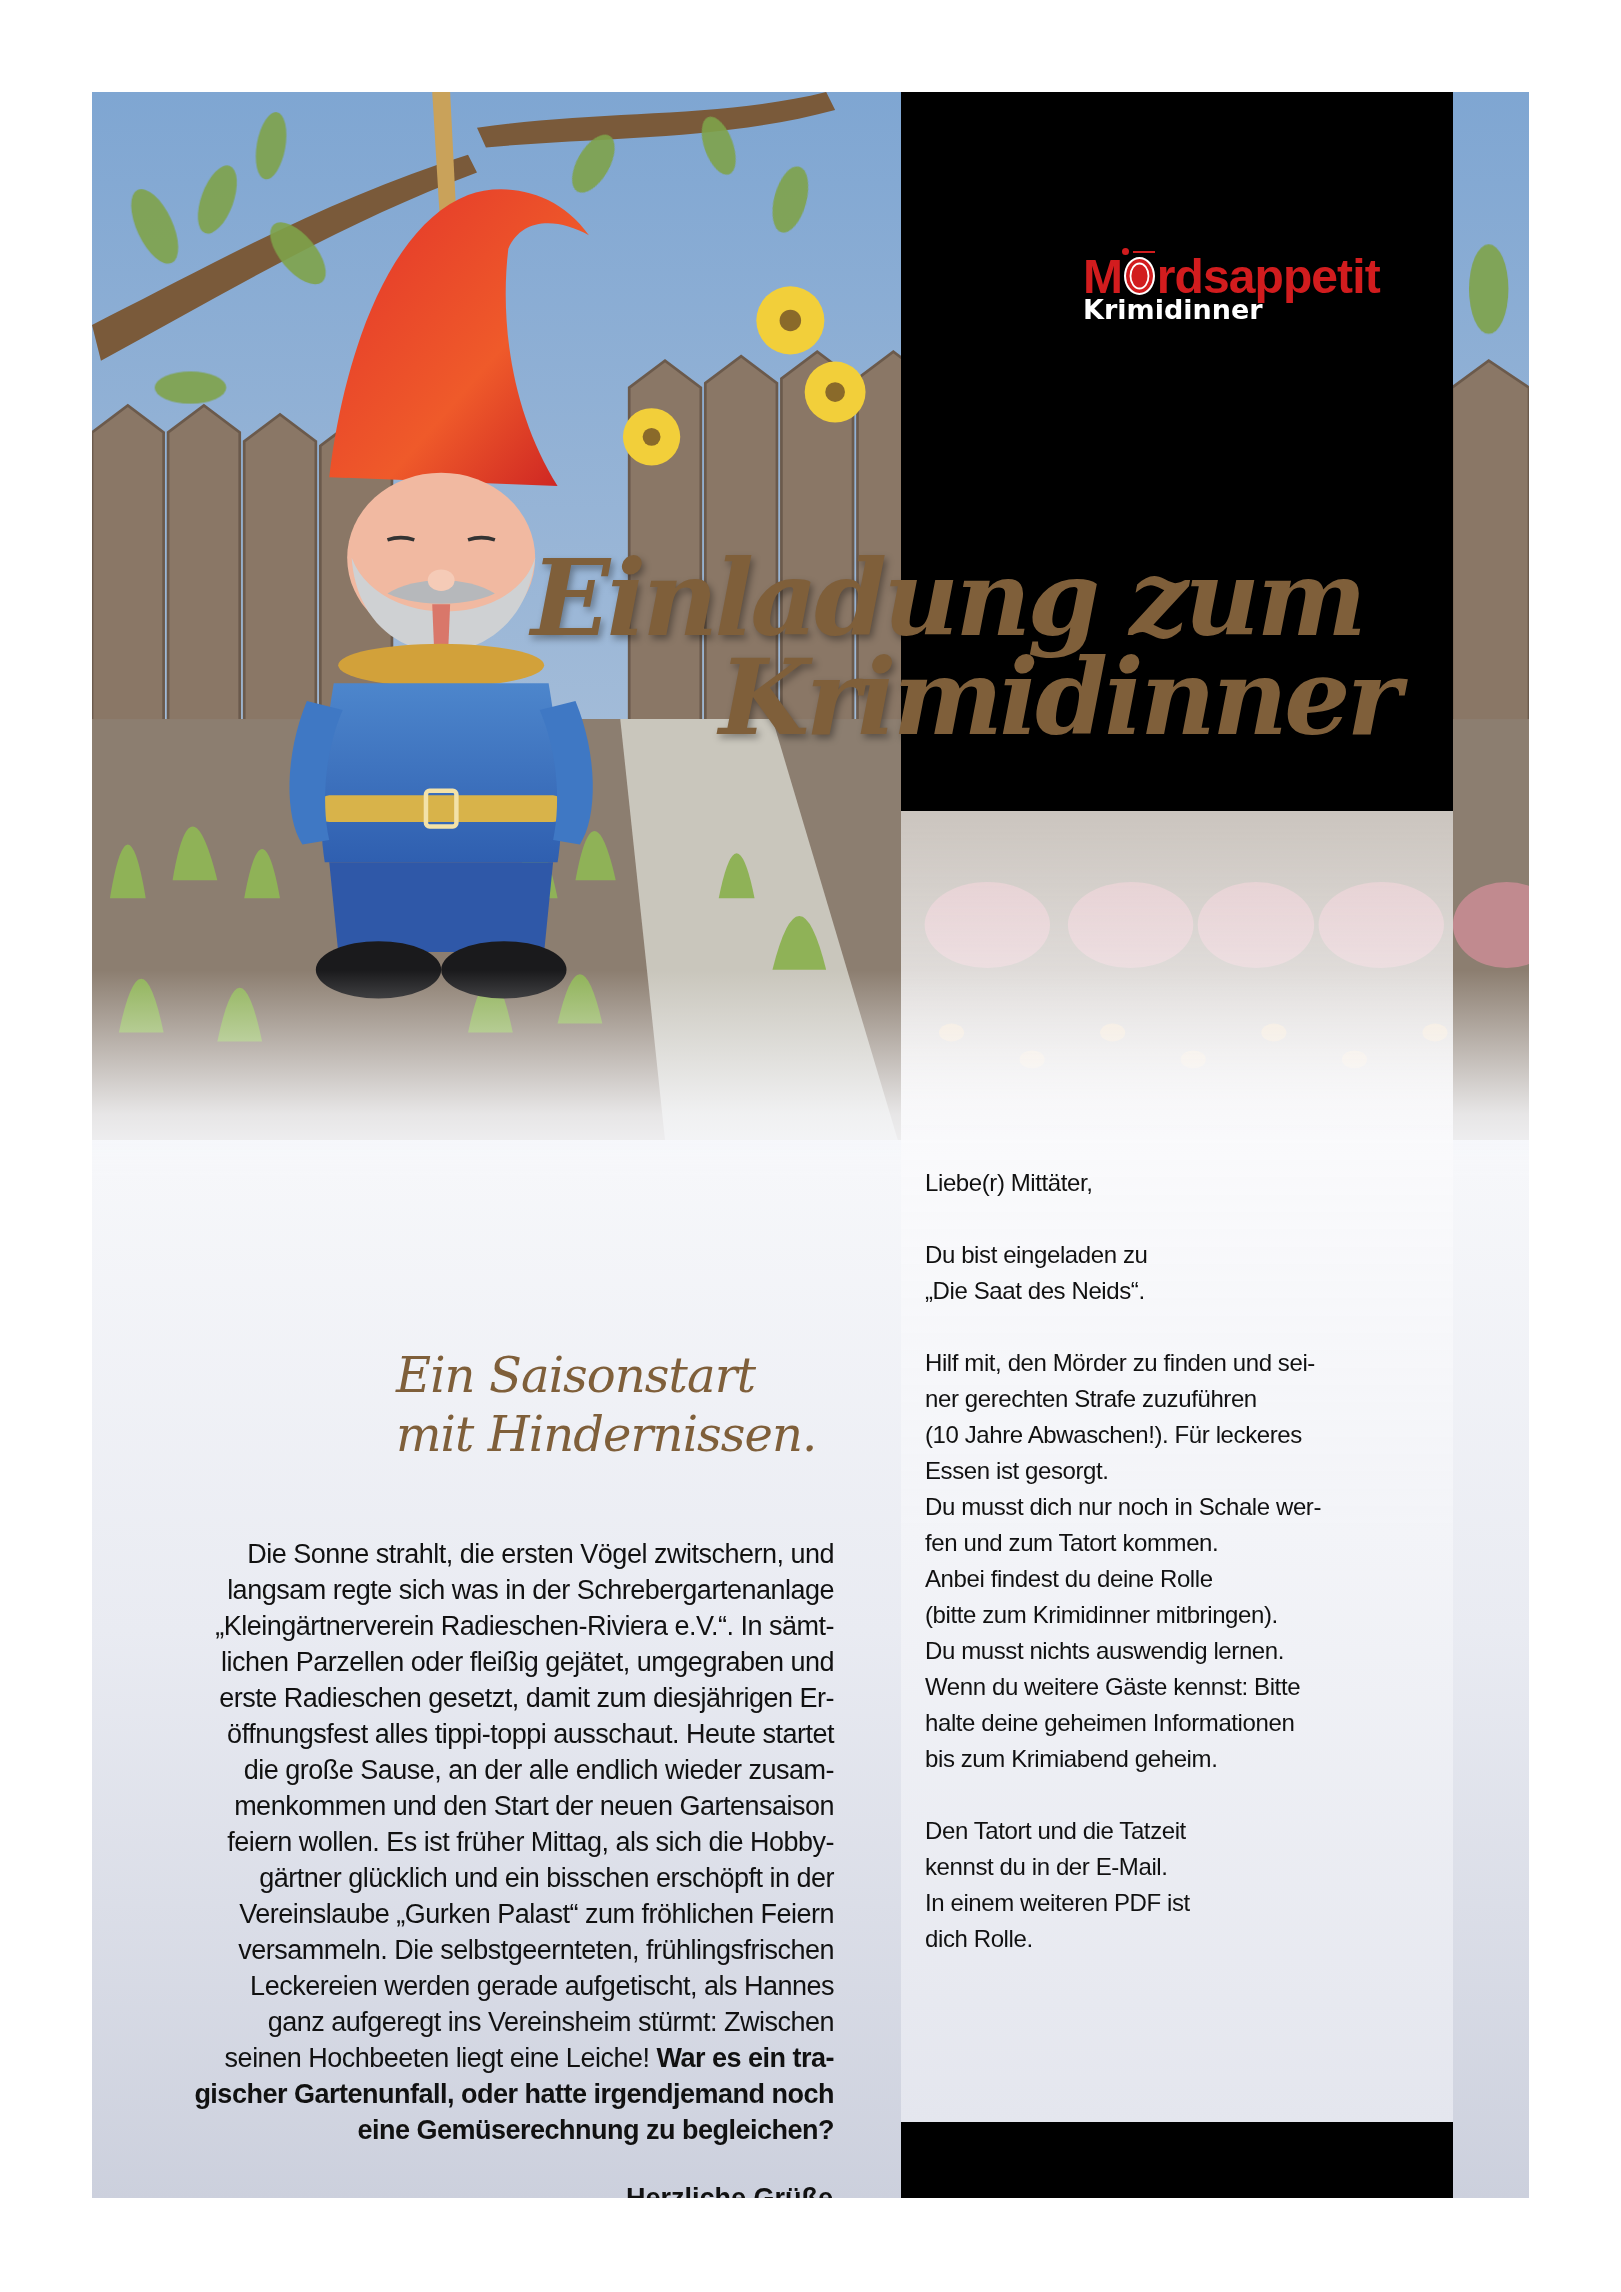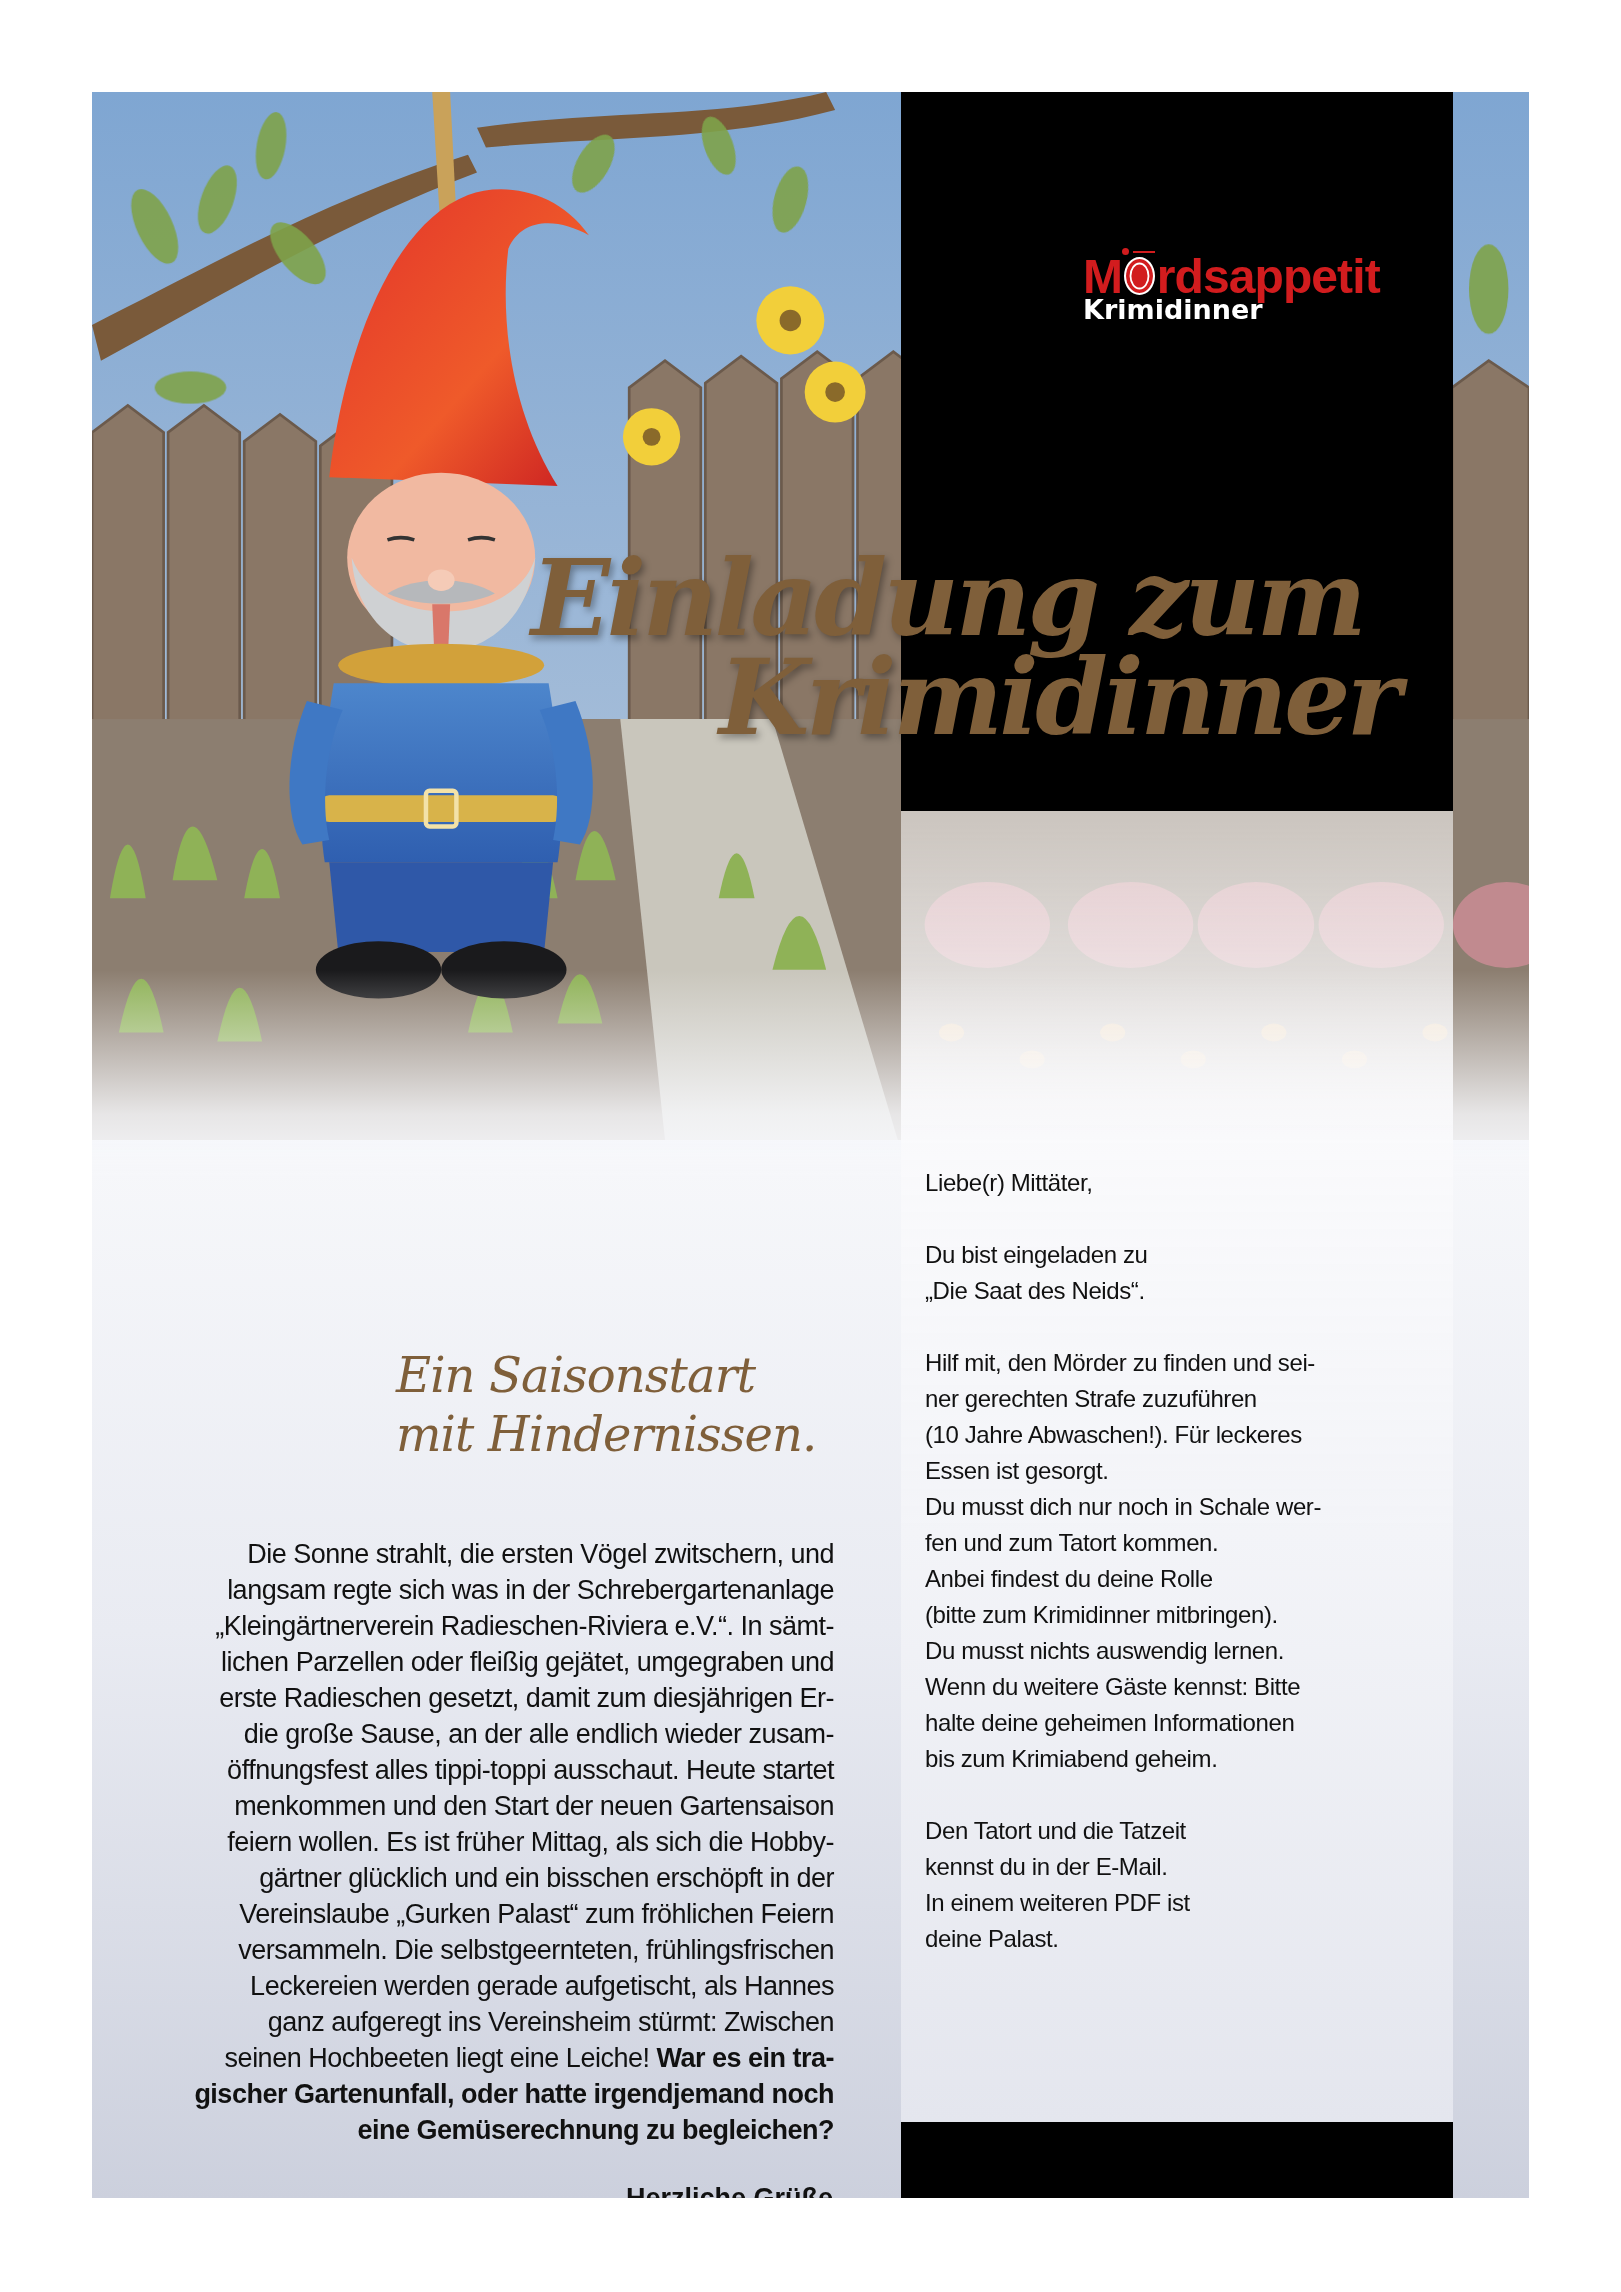--- a/index.html
+++ b/index.html
@@ -177,22 +177,22 @@
     <div>Ein Saisonstart</div>
     <div>mit Hindernissen.</div>
   </div>
 
   <div class="story">
     <span class="line">Die Sonne strahlt, die ersten Vögel zwitschern, und</span>
     <span class="line">langsam regte sich was in der Schrebergartenanlage</span>
     <span class="line">„Kleingärtnerverein Radieschen-Riviera e.V.“. In sämt-</span>
     <span class="line">lichen Parzellen oder fleißig gejätet, umgegraben und</span>
     <span class="line">erste Radieschen gesetzt, damit zum diesjährigen Er-</span>
+    <span class="line">öffnungsfest alles tippi-toppi ausschaut. Heute startet</span>
     <span class="line">die große Sause, an der alle endlich wieder zusam-</span>
-    <span class="line">öffnungsfest alles tippi-toppi ausschaut. Heute startet</span>
     <span class="line">menkommen und den Start der neuen Gartensaison</span>
     <span class="line">feiern wollen. Es ist früher Mittag, als sich die Hobby-</span>
     <span class="line">gärtner glücklich und ein bisschen erschöpft in der</span>
     <span class="line">Vereinslaube „Gurken Palast“ zum fröhlichen Feiern</span>
     <span class="line">versammeln. Die selbstgeernteten, frühlingsfrischen</span>
     <span class="line">Leckereien werden gerade aufgetischt, als Hannes</span>
     <span class="line">ganz aufgeregt ins Vereinsheim stürmt: Zwischen</span>
     <span class="line"><span>seinen Hochbeeten liegt eine Leiche! </span><b>War es ein tra-</b></span>
     <span class="line"><b>gischer Gartenunfall, oder hatte irgendjemand noch</b></span>
     <span class="line"><b>eine Gemüserechnung zu begleichen?</b></span>
@@ -215,16 +215,16 @@
     <span class="line">Anbei findest du deine Rolle</span>
     <span class="line">(bitte zum Krimidinner mitbringen).</span>
     <span class="line">Du musst nichts auswendig lernen.</span>
     <span class="line">Wenn du weitere Gäste kennst: Bitte</span>
     <span class="line">halte deine geheimen Informationen</span>
     <span class="line">bis zum Krimiabend geheim.</span>
     <span class="line"></span>
     <span class="line">Den Tatort und die Tatzeit</span>
     <span class="line">kennst du in der E-Mail.</span>
     <span class="line">In einem weiteren PDF ist</span>
-    <span class="line">deine Palast.</span>
+    <span class="line">dich Rolle.</span>
   </div>
 </div>
 
 
 </body></html>

